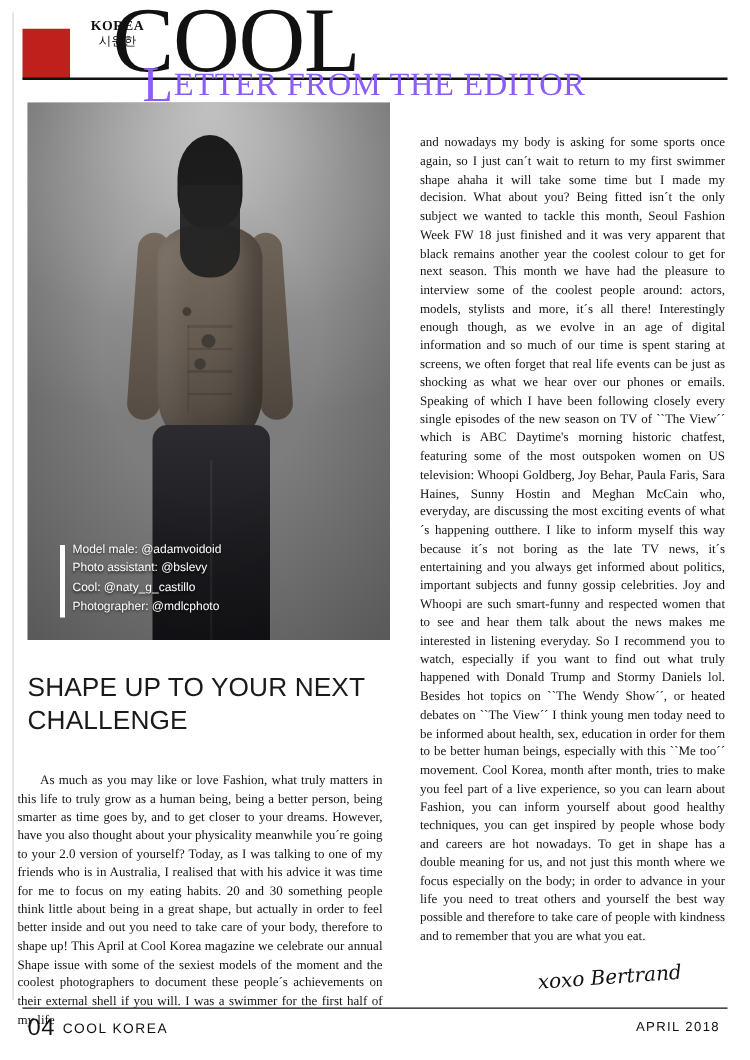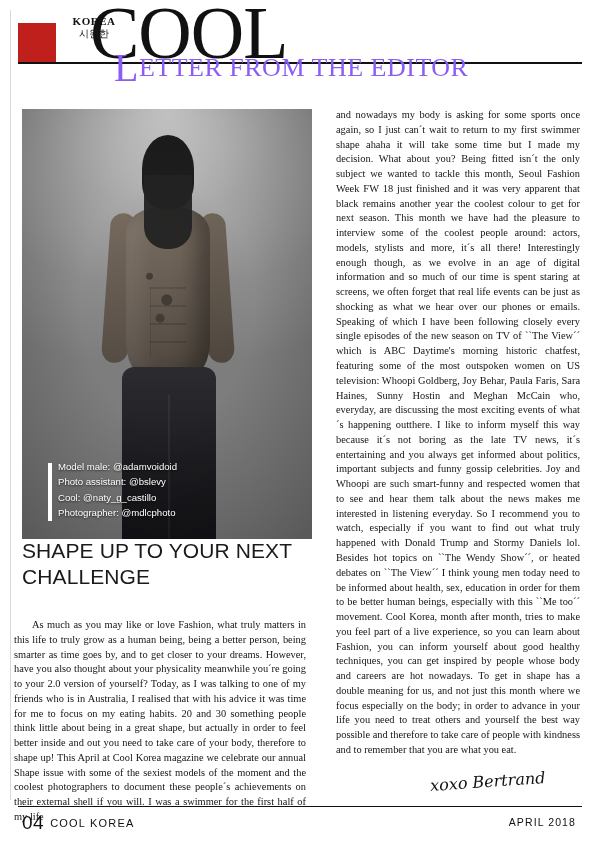--- a/index.html
+++ b/index.html
@@ -85,21 +85,21 @@
   }
   .editor-line .drop {
     font-size: 40px;
     line-height: 0.8;
     vertical-align: -5px;
   }
 
   
   .photo-wrap {
     position: absolute;
-    left: 22px; top: 109px;
+    left: 22px; top: 82px;
     width: 290px;
     height: 430px;
     overflow: hidden;
     background: #8e8e8e;
   }
   .photo-bg {
     position: absolute;
     inset: 0;
     background:
       radial-gradient(ellipse 120% 60% at 50% 0%, #d8d8d8 0%, #a9a9a9 38%, #8c8c8c 70%, #7d7d7d 100%);

